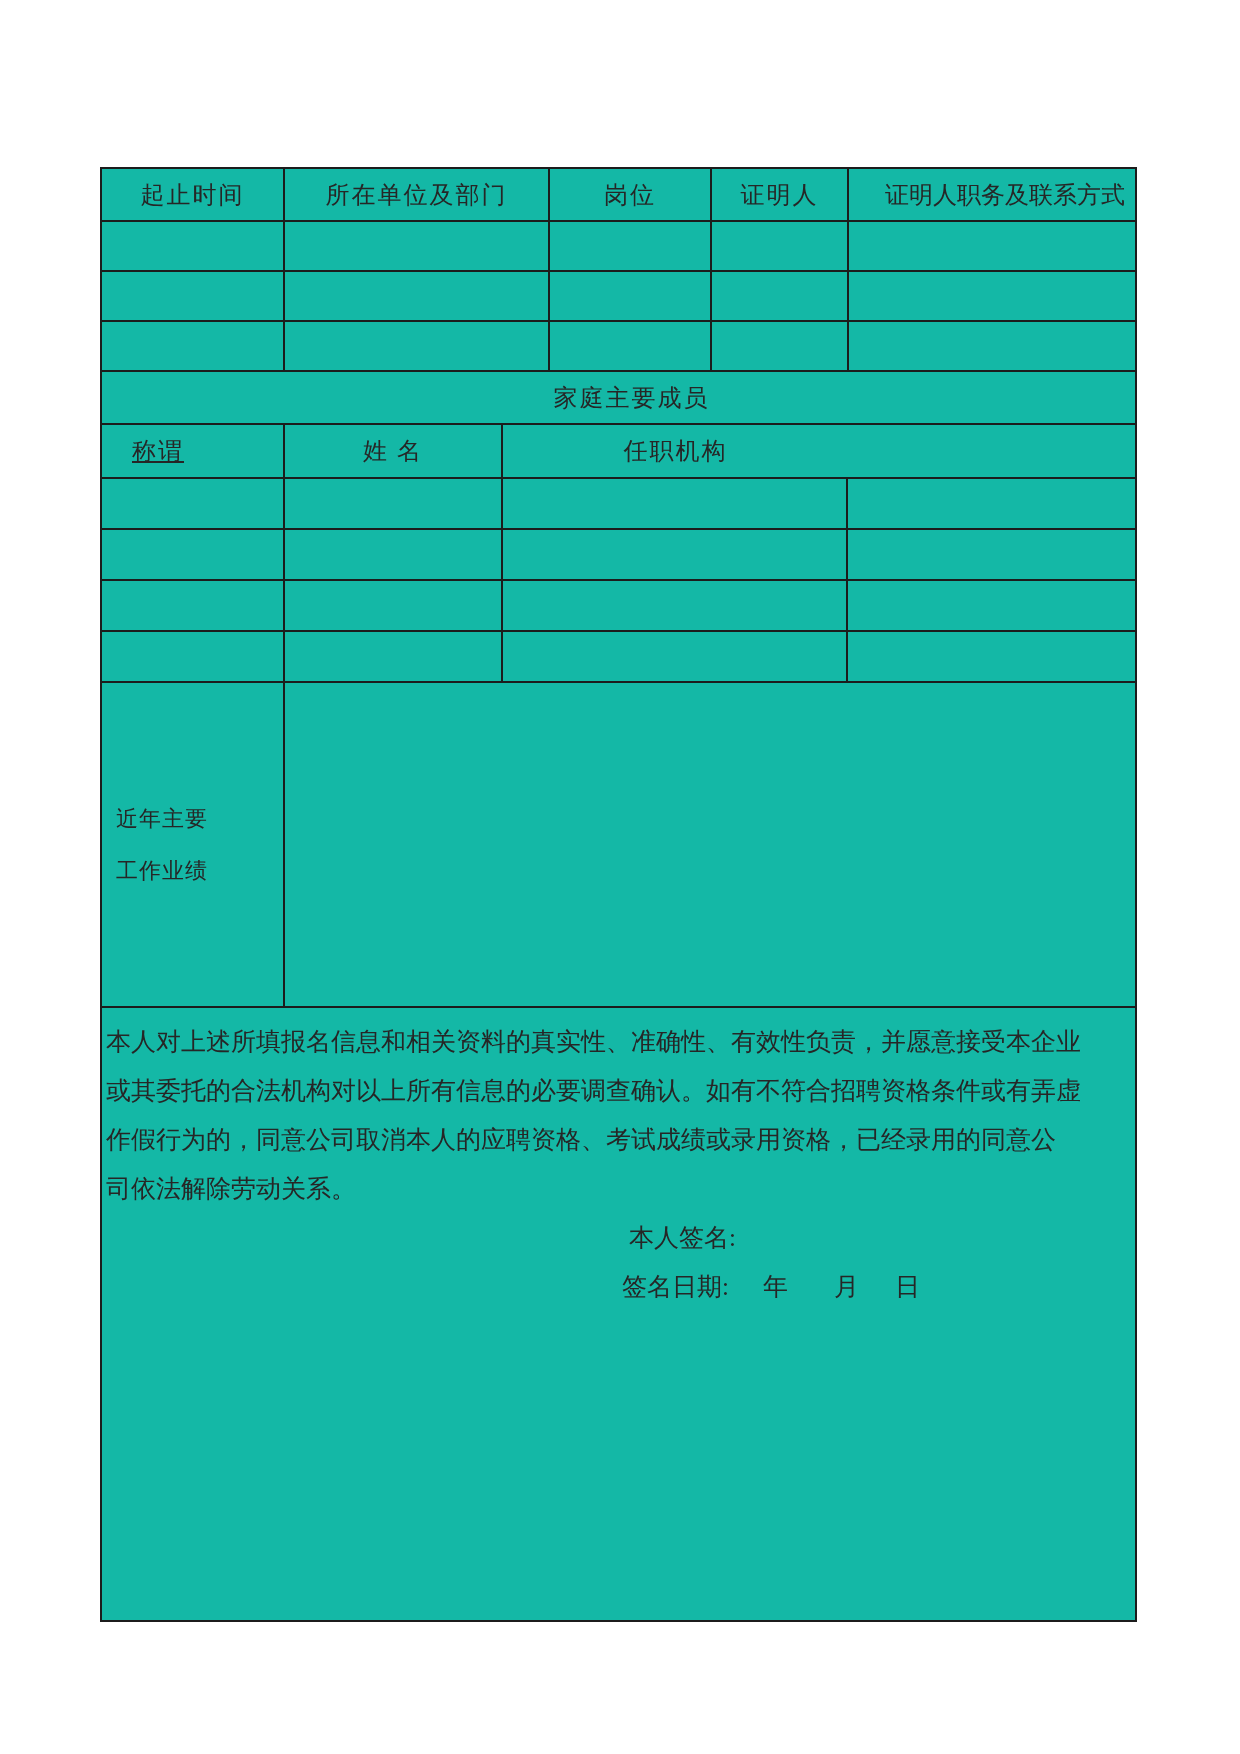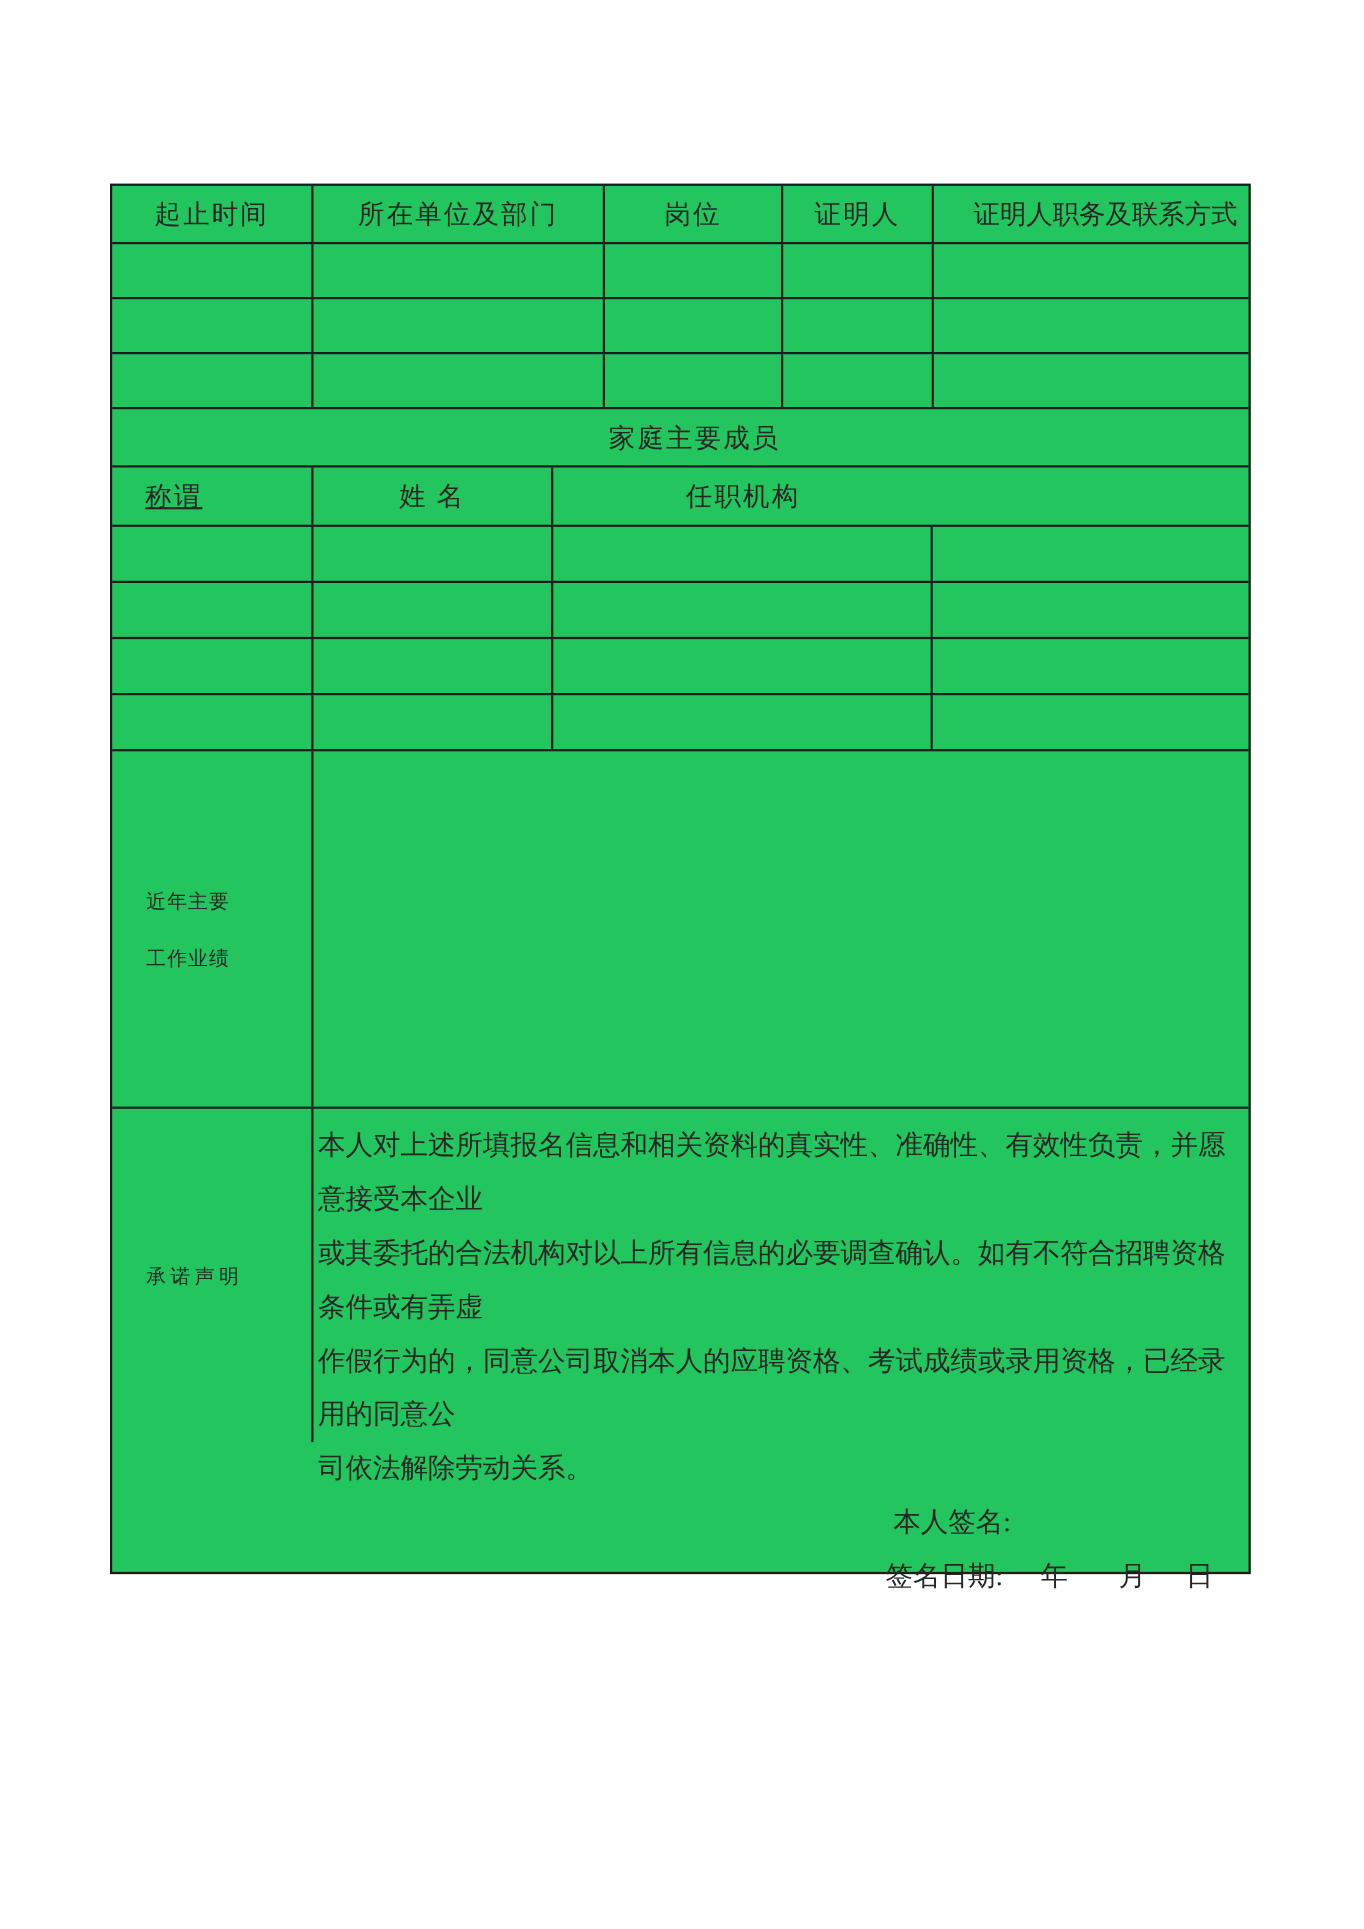--- a/index.html
+++ b/index.html
@@ -6,24 +6,24 @@
   html, body { background: #ffffff; }
   body {
     width: 1240px; height: 1754px;
     font-family: "Liberation Serif", "DejaVu Serif", serif;
     color: #262626;
   }
   .page { position: relative; width: 1240px; height: 1754px; background: #fff; overflow: hidden; }
 
   .form-table {
     position: absolute; left: 100px; top: 167px;
-    width: 1037px; height: 1264px;
+    width: 1037px; height: 1455px;
     border: 2px solid #1c1c1c;
     display: flex; flex-direction: column;
-    background: #22c55e;
+    background: #14b8a6;
   }
   .row { display: flex; flex-direction: row; border-bottom: 2px solid #1c1c1c; flex: 0 0 auto; }
   .row:last-child { border-bottom: none; }
   .cell { border-right: 2px solid #1c1c1c; height: 100%; display: flex; align-items: center; justify-content: center; }
   .cell:last-child { border-right: none; }
   .grow { flex: 1 1 auto; padding-left: 26px; }
 
   
   .h53 { height: 53px; }
   .h50 { height: 50px; }
@@ -44,21 +44,21 @@
   .wb3 { flex: 0 0 345px; }
   
   .wc1 { flex: 0 0 183px; }
 
   .hdr { font-size: 24px; letter-spacing: 2px; }
   .hdr-tight { font-size: 24px; letter-spacing: 0; }
   .left-pad { justify-content: flex-start; padding-left: 30px; text-decoration: underline; }
 
   .big-label { align-items: center; justify-content: flex-start; }
   .big-label .lbl {
-    padding-left: 31px; font-size: 18px; letter-spacing: 1px;
+    padding-left: 14px; font-size: 22px; letter-spacing: 1px;
     white-space: pre-line; line-height: 52px;
   }
   .pledge-label .lbl { letter-spacing: 4px; }
 
   .pledge-cell {
     display: block; padding: 9px 14px 0 4px;
     font-size: 25px; line-height: 49px;
   }
   .pledge-body { white-space: pre-line; }
   .sig-line { margin-left: 523px; }
@@ -141,23 +141,20 @@
     <div class="row h325">
       <div class="cell wc1 big-label">
         <div class="lbl">近年主要
 工作业绩</div>
       </div>
       <div class="cell grow"></div>
     </div>
 
 
     <div class="row h303">
-      <div class="cell wc1 big-label pledge-label">
-        <div class="lbl">承诺声明</div>
-      </div>
       <div class="cell grow pledge-cell">
         <div class="pledge-body">本人对上述所填报名信息和相关资料的真实性、准确性、有效性负责，并愿意接受本企业
 或其委托的合法机构对以上所有信息的必要调查确认。如有不符合招聘资格条件或有弄虚
 作假行为的，同意公司取消本人的应聘资格、考试成绩或录用资格，已经录用的同意公
 司依法解除劳动关系。</div>
         <div class="sig-line"><span>本人签名:</span></div>
         <div class="date-line"><span>签名日期:</span><span class="y">年</span><span class="m">月</span><span class="d">日</span></div>
       </div>
     </div>
 

